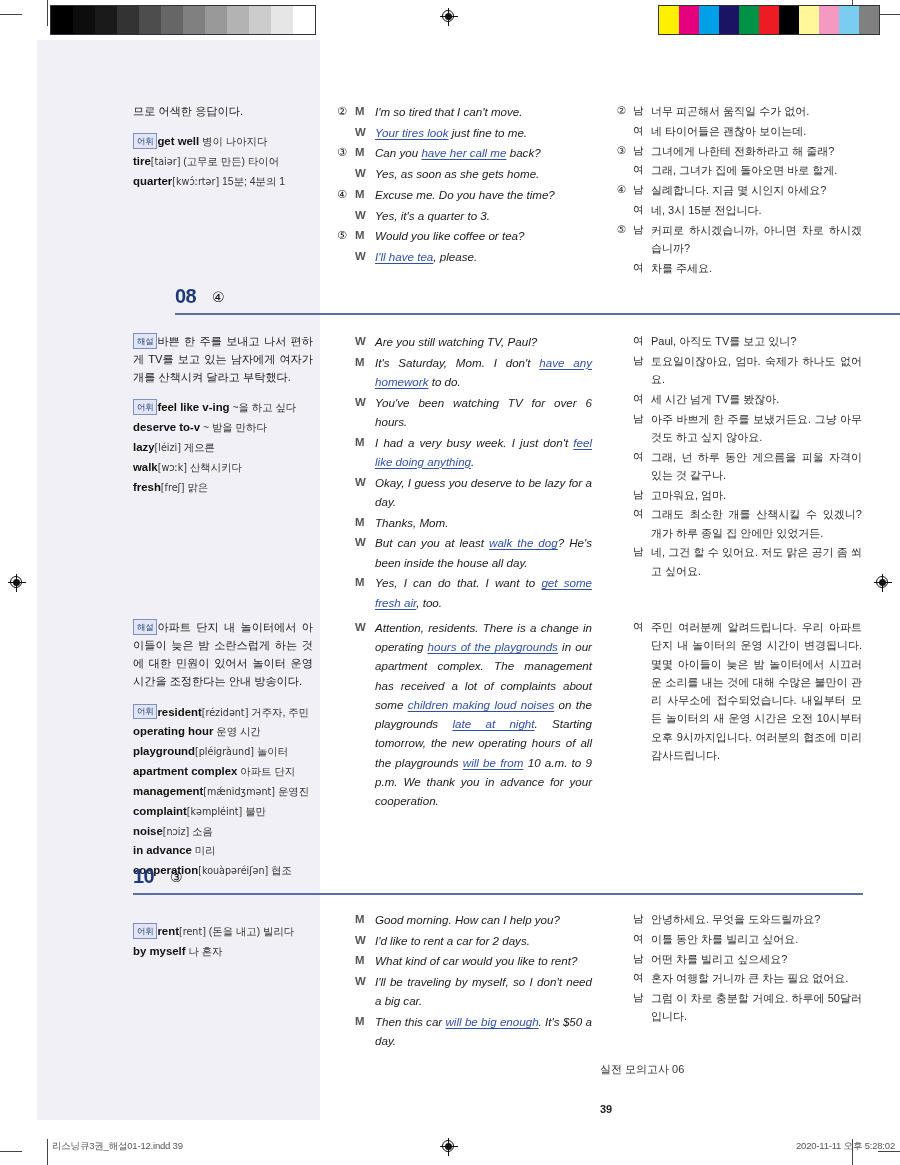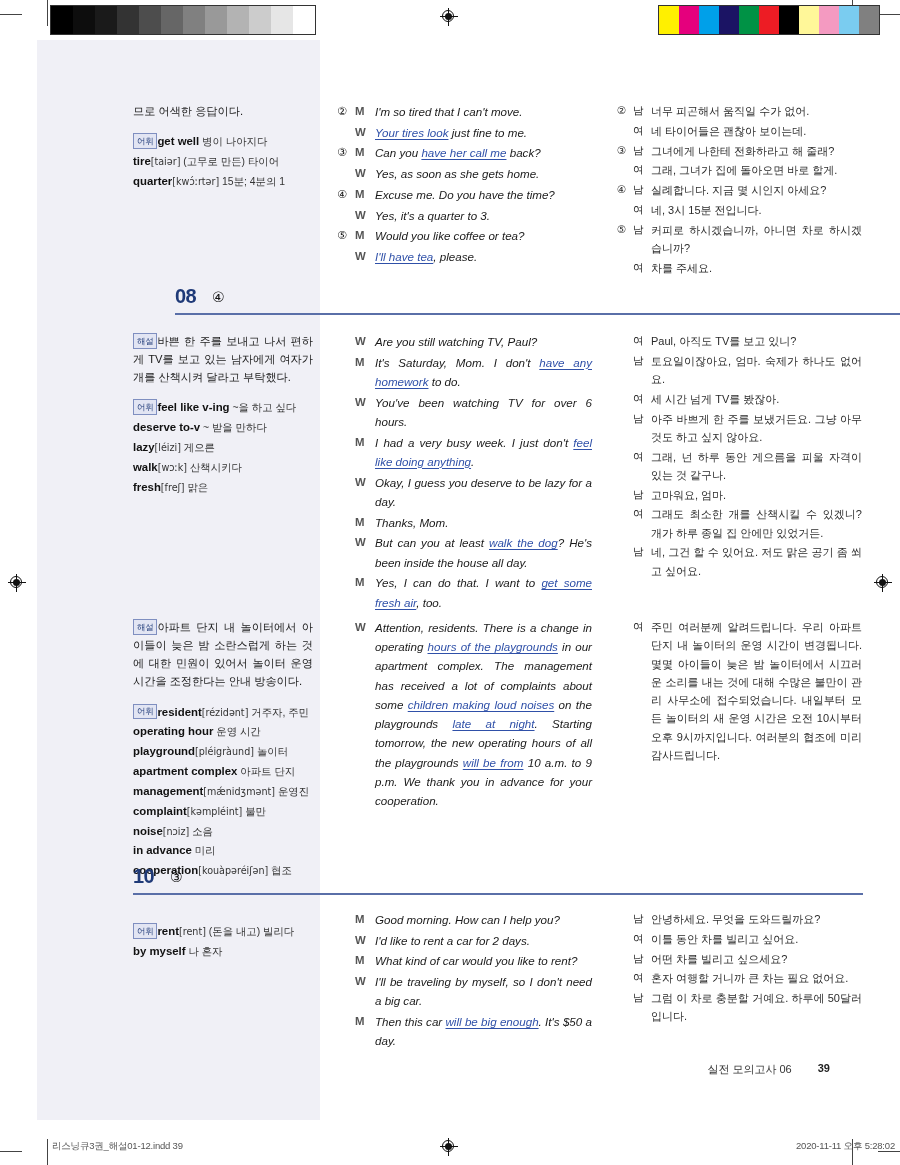--- a/index.html
+++ b/index.html
@@ -149,21 +149,21 @@
   .knum { display: table-cell; width: 16px; vertical-align: top; font-size: 10.5px; }
   .kspk { width: 18px; font-size: 10.5px; color: #222; }
   .ktxt { text-align: justify; }
 
   
   .page-footer {
     position: absolute;
     left: 600px; top: 1062px;
     width: 230px;
     font-size: 11px; color: #333;
-    display: flex; justify-content: flex-end; gap: 26px;
+    display: flex; justify-content: flex-end; gap: 26px; flex-direction: column;
   }
   .page-footer .pnum { font-weight: bold; color: #222; }
 
   .slug-left {
     position: absolute; left: 52px; top: 1140px;
     font-size: 9.5px; color: #555;
     letter-spacing: -0.2px;
   }
   .slug-right {
     position: absolute; left: 758px; top: 1140px;

